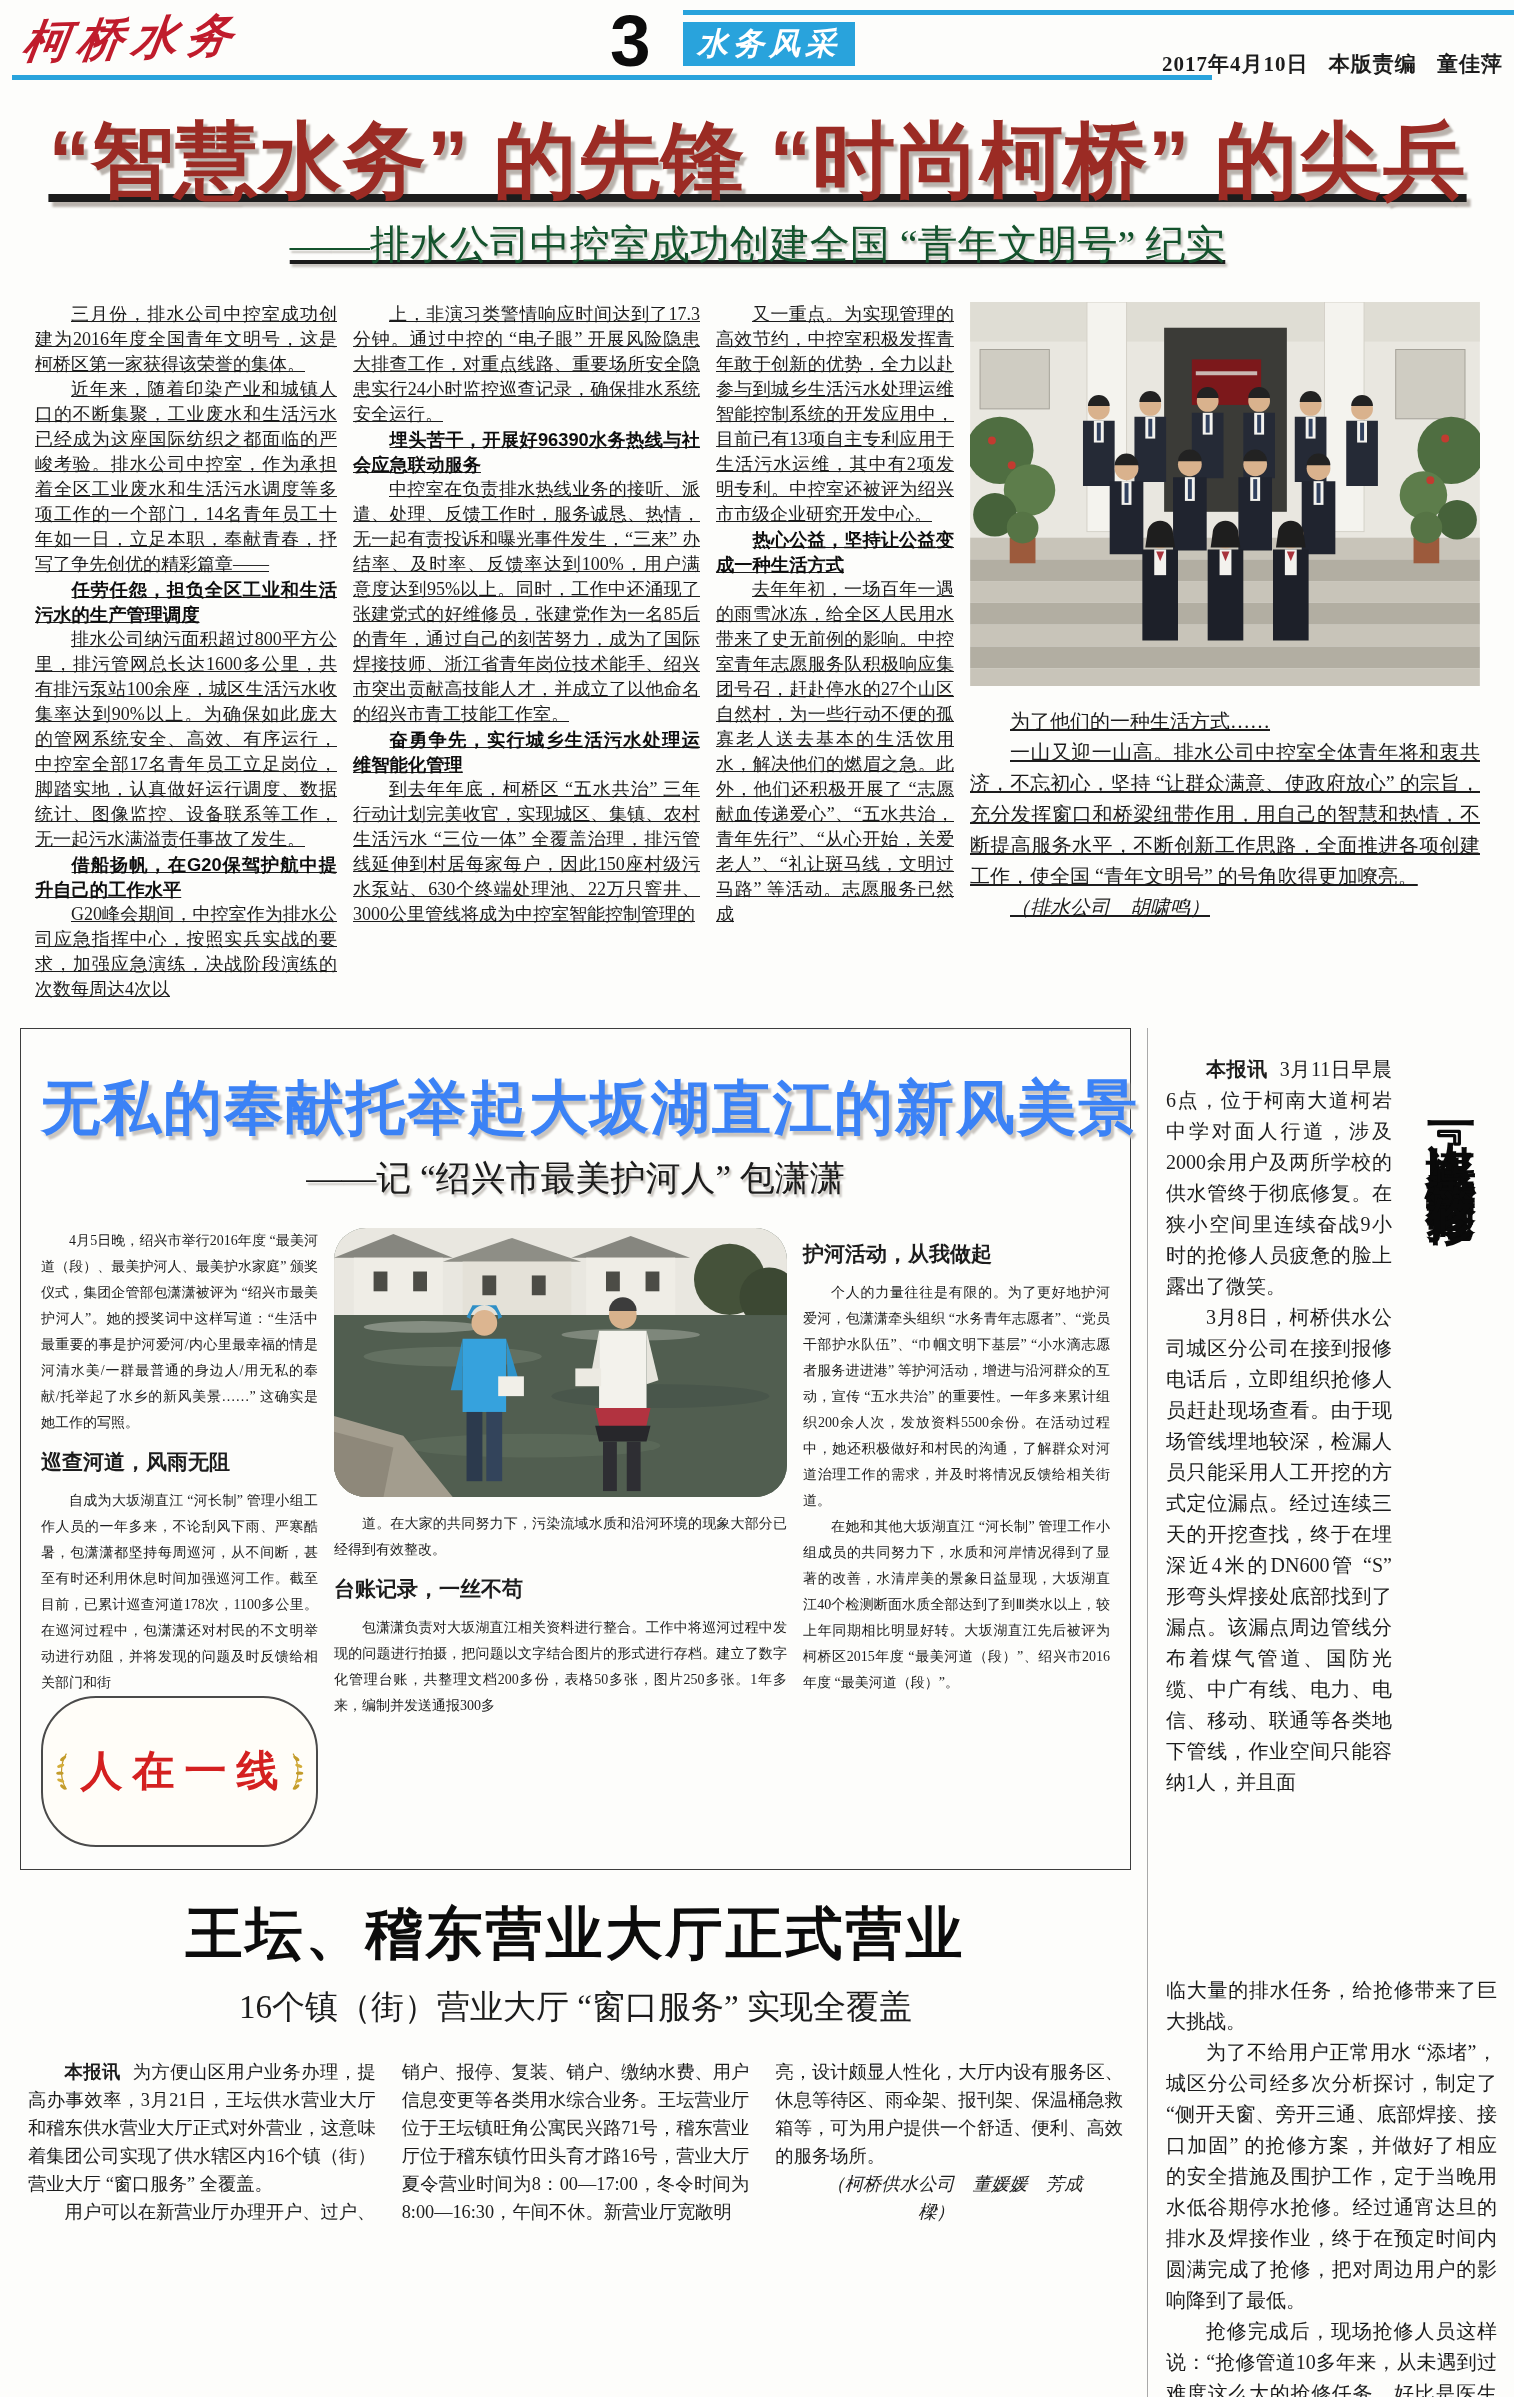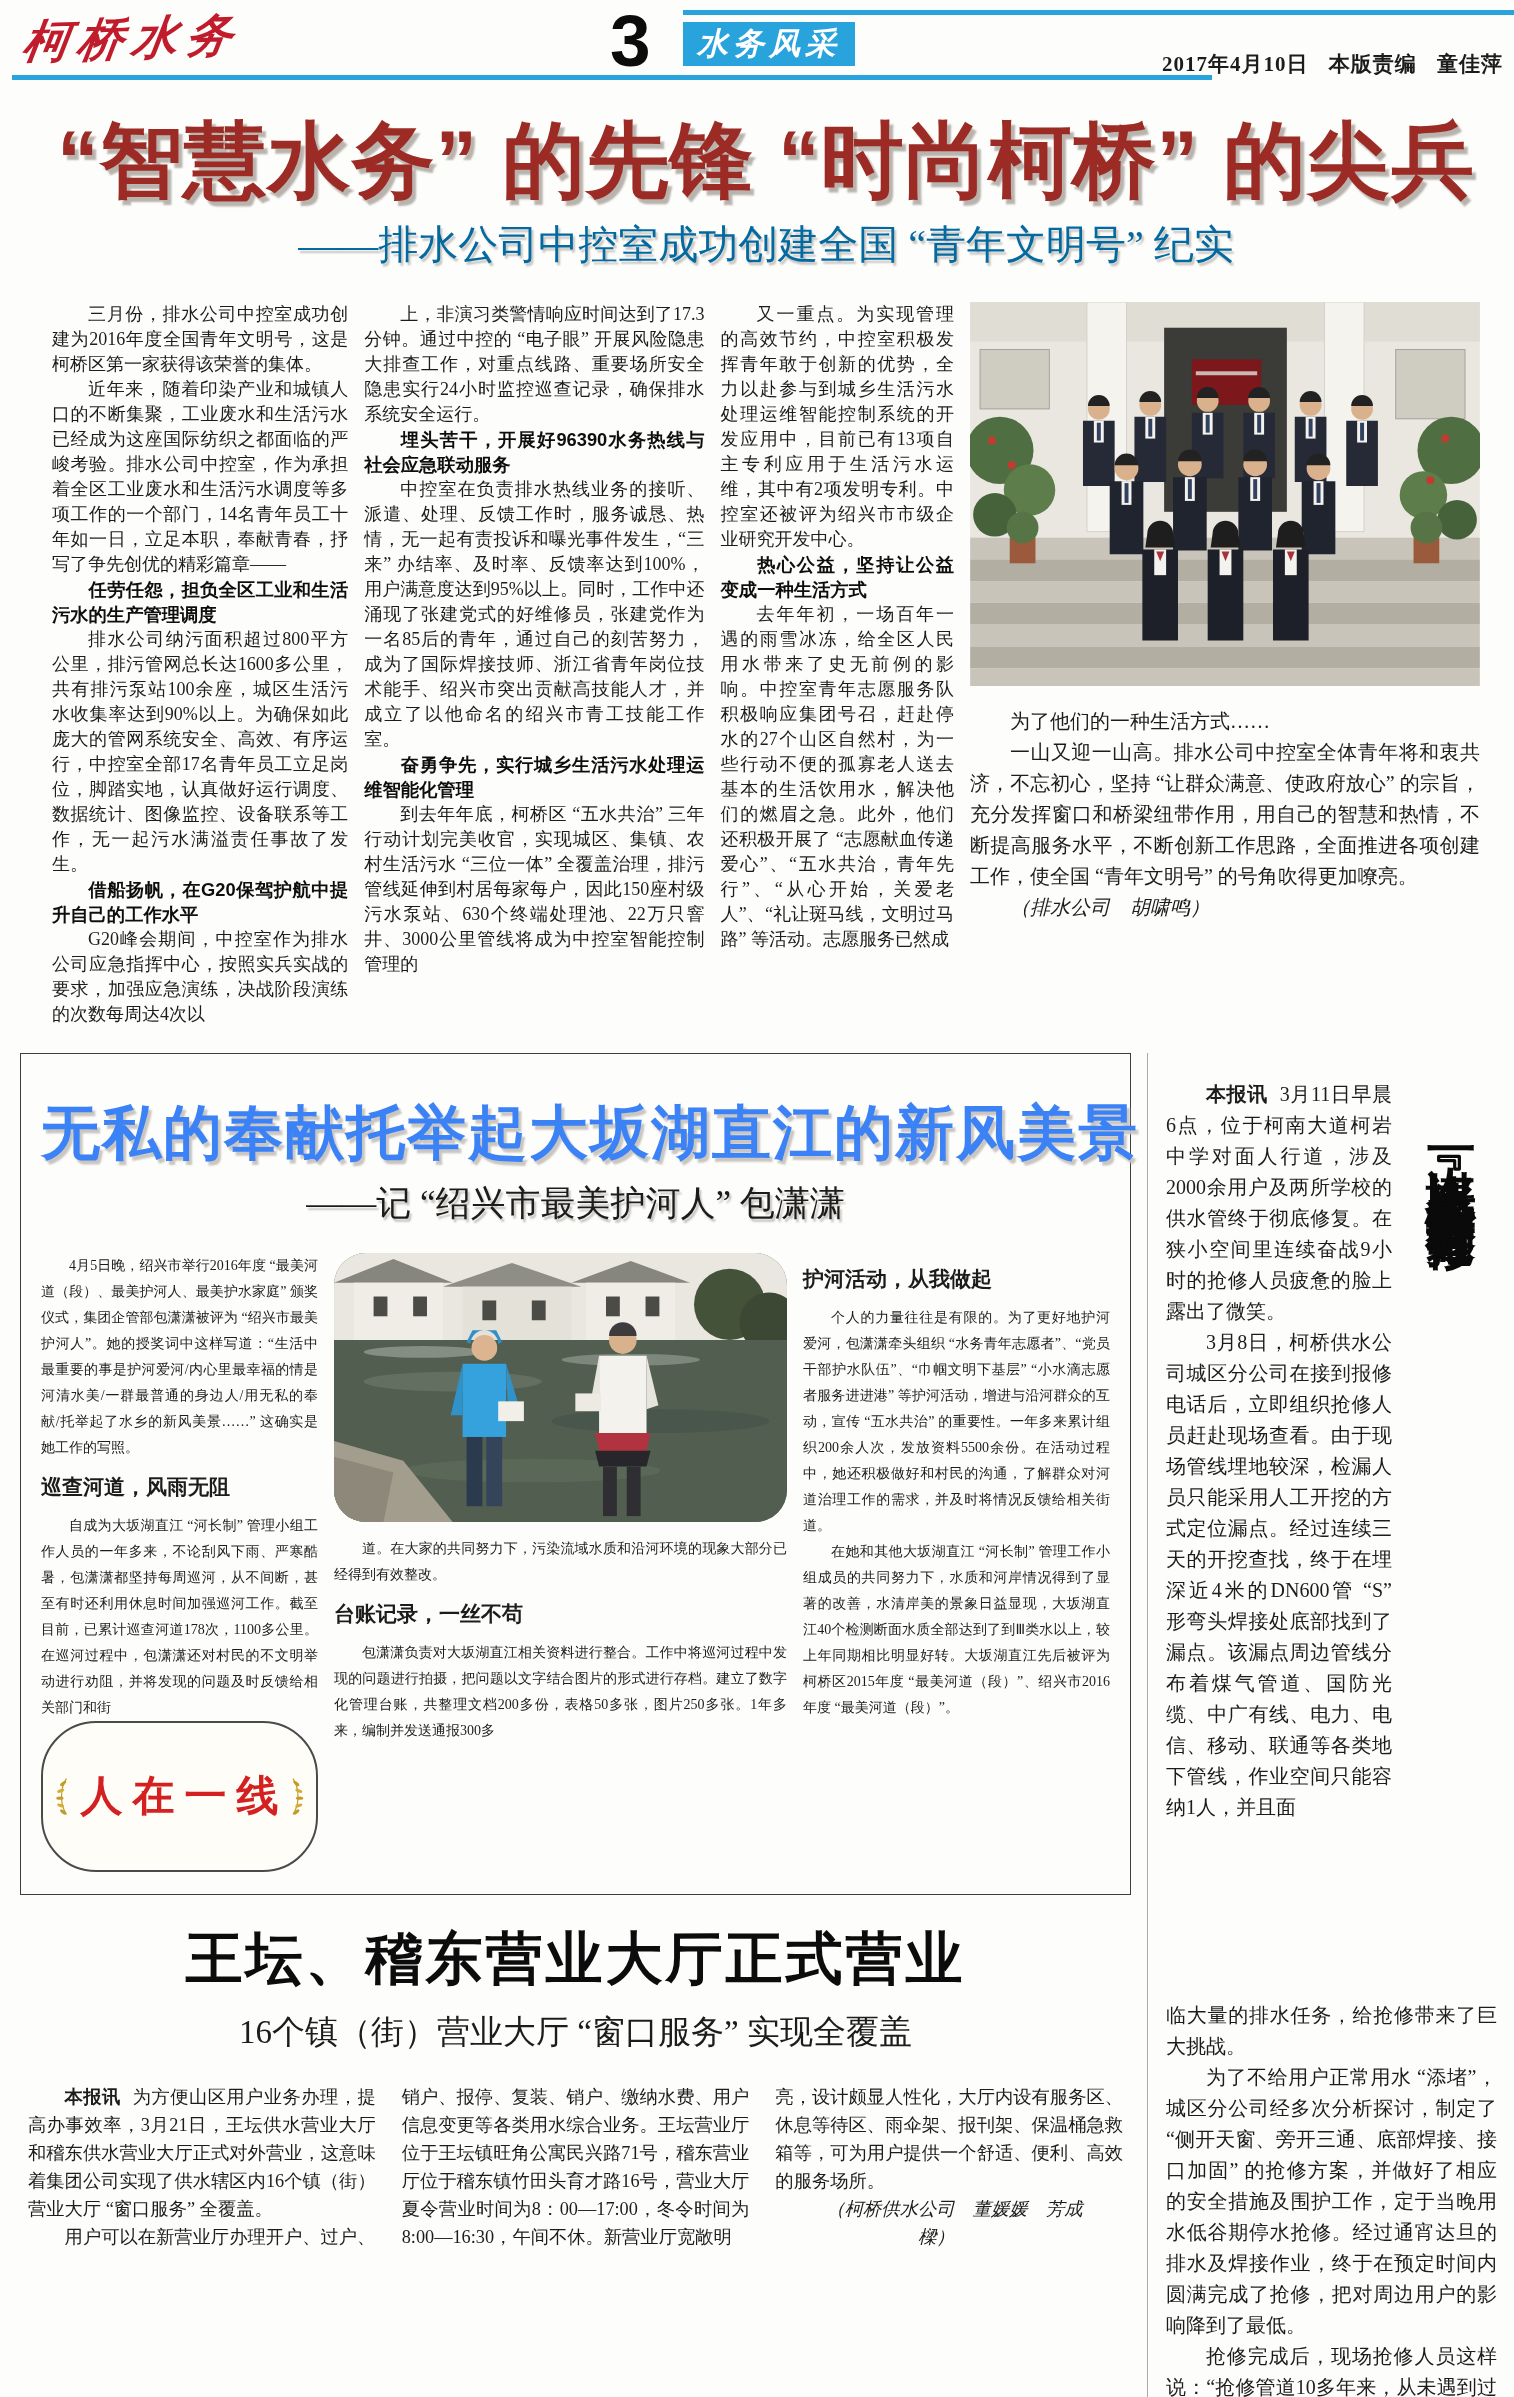--- a/index.html
+++ b/index.html
@@ -29,28 +29,28 @@
     font-size:31px; letter-spacing:5px;
   }
   .dateline {
     position:absolute; right:12px; top:50px; font-size:21px; font-weight:bold;
     white-space:nowrap; letter-spacing:1px;
   }
   .dateline span { margin-left:14px; }
   .hdrline { position:absolute; left:12px; top:75px; width:1200px; height:5px; background:#29a3dc; }
 
   
-  .a1 { padding:10px 35px 0 52px; }
+  .a1 { padding:10px 35px 0 35px;text-decoration:underline; }
   .a1-headline {
     text-align:center; font-family:"Liberation Sans", sans-serif; font-weight:900;
     font-size:83px; line-height:1.2; color:#9b2b24; letter-spacing:1px;
     text-shadow:4px 5px 2px #b9b3ad; margin:14px 0 6px 0; white-space:nowrap;
   }
   .a1-subtitle {
-    text-align:center; font-size:40px; color:#0369a1; margin:0 0 30px 0;
+    text-align:center; font-size:40px; color:#14532d; margin:0 0 30px 0;
     text-shadow:2px 3px 2px #c7c3be;
   }
   .a1-body { display:flex; gap:16px; }
   .a1 .c1 { width:302px; } .a1 .c2 { width:347px; } .a1 .c3 { width:238px; } .a1 .c4 { width:510px; }
   p.body { margin:0; font-size:18px; line-height:25px; text-align:justify; text-indent:2em; }
   p.subhead {
     margin:0; font-family:"Liberation Sans", sans-serif; font-weight:bold;
     font-size:18.3px; line-height:25px; text-align:justify; text-indent:2em; color:#0e0e0e;
   }
   .c4 p.body { font-size:20px; line-height:31px; }

